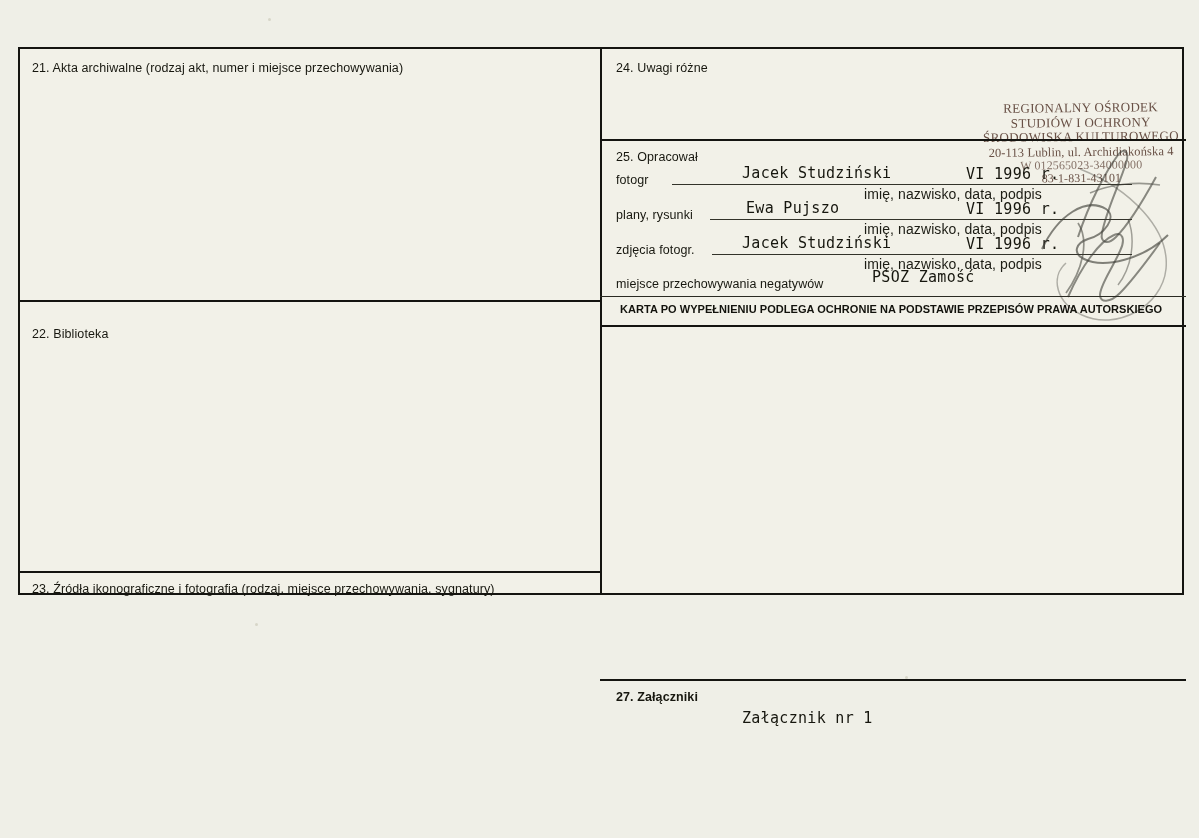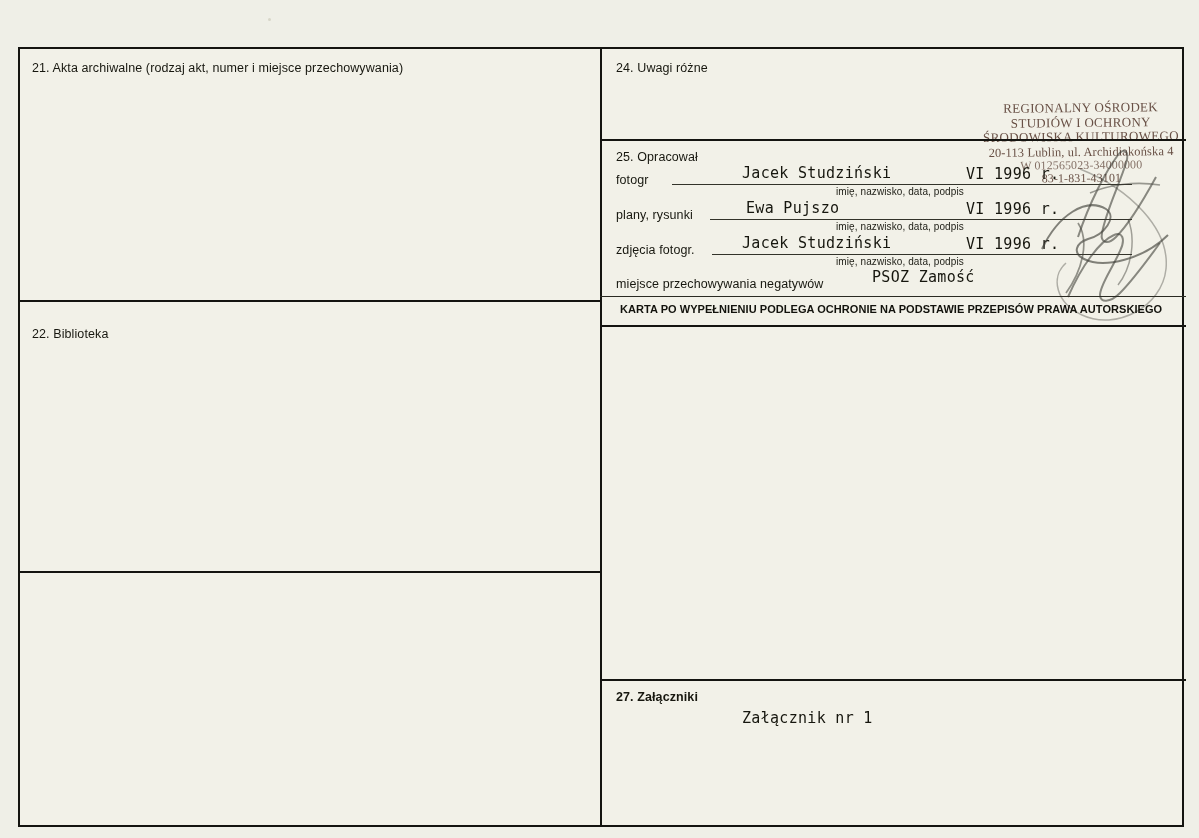--- a/index.html
+++ b/index.html
@@ -14,21 +14,21 @@
     font-family: "Liberation Sans", sans-serif;
     overflow: hidden;
   }
 
   
   #card {
     position: absolute;
     left: 18px;
     top: 47px;
     width: 1166px;
-    height: 780px;
+    height: 548px;
     background: #f2f1e8;
     border: 2px solid #141410;
     box-sizing: border-box;
   }
 
   
   .v-divider {
     position: absolute;
     top: 0;
     bottom: 0;
@@ -64,24 +64,25 @@
 
   
   .rule-line {
     position: absolute;
     height: 1px;
     background: #33332a;
   }
 
   .caption {
     position: absolute;
-    font-size: 10px;
+    font-size: 14px;
     color: #1c1c14;
     white-space: nowrap;
     letter-spacing: .1px;
+    margin-left: 28px;
   }
 
   .notice {
     position: absolute;
     font-size: 11px;
     font-weight: bold;
     color: #12120c;
     letter-spacing: .05px;
     white-space: nowrap;
   }
@@ -140,20 +141,21 @@
     <div class="v-divider" style="left:580px;"></div>
 
     <div class="field-label" style="left:12px;top:12px;">21.  Akta archiwalne (rodzaj akt, numer i miejsce przechowywania)</div>
 
     <div class="h-rule" style="left:0;top:251px;width:580px;"></div>
 
     <div class="field-label" style="left:12px;top:278px;">22.  Biblioteka</div>
 
     <div class="h-rule" style="left:0;top:522px;width:580px;"></div>
 
+    <div class="field-label" style="left:12px;top:533px;">23.  Źródła ikonograficzne i fotografia (rodzaj, miejsce przechowywania, sygnatury)</div>
 
     <div class="field-label" style="left:596px;top:12px;">24.  Uwagi różne</div>
 
     <div id="stamp">
       <div class="l1">REGIONALNY OŚRODEK</div>
       <div class="l2">STUDIÓW I OCHRONY</div>
       <div class="l3">ŚRODOWISKA KULTUROWEGO</div>
       <div class="l4">20-113 Lublin, ul. Archidiakońska 4</div>
       <div class="l5">W 012565023-34000000</div>
       <div class="l6">83-1-831-43101</div>

